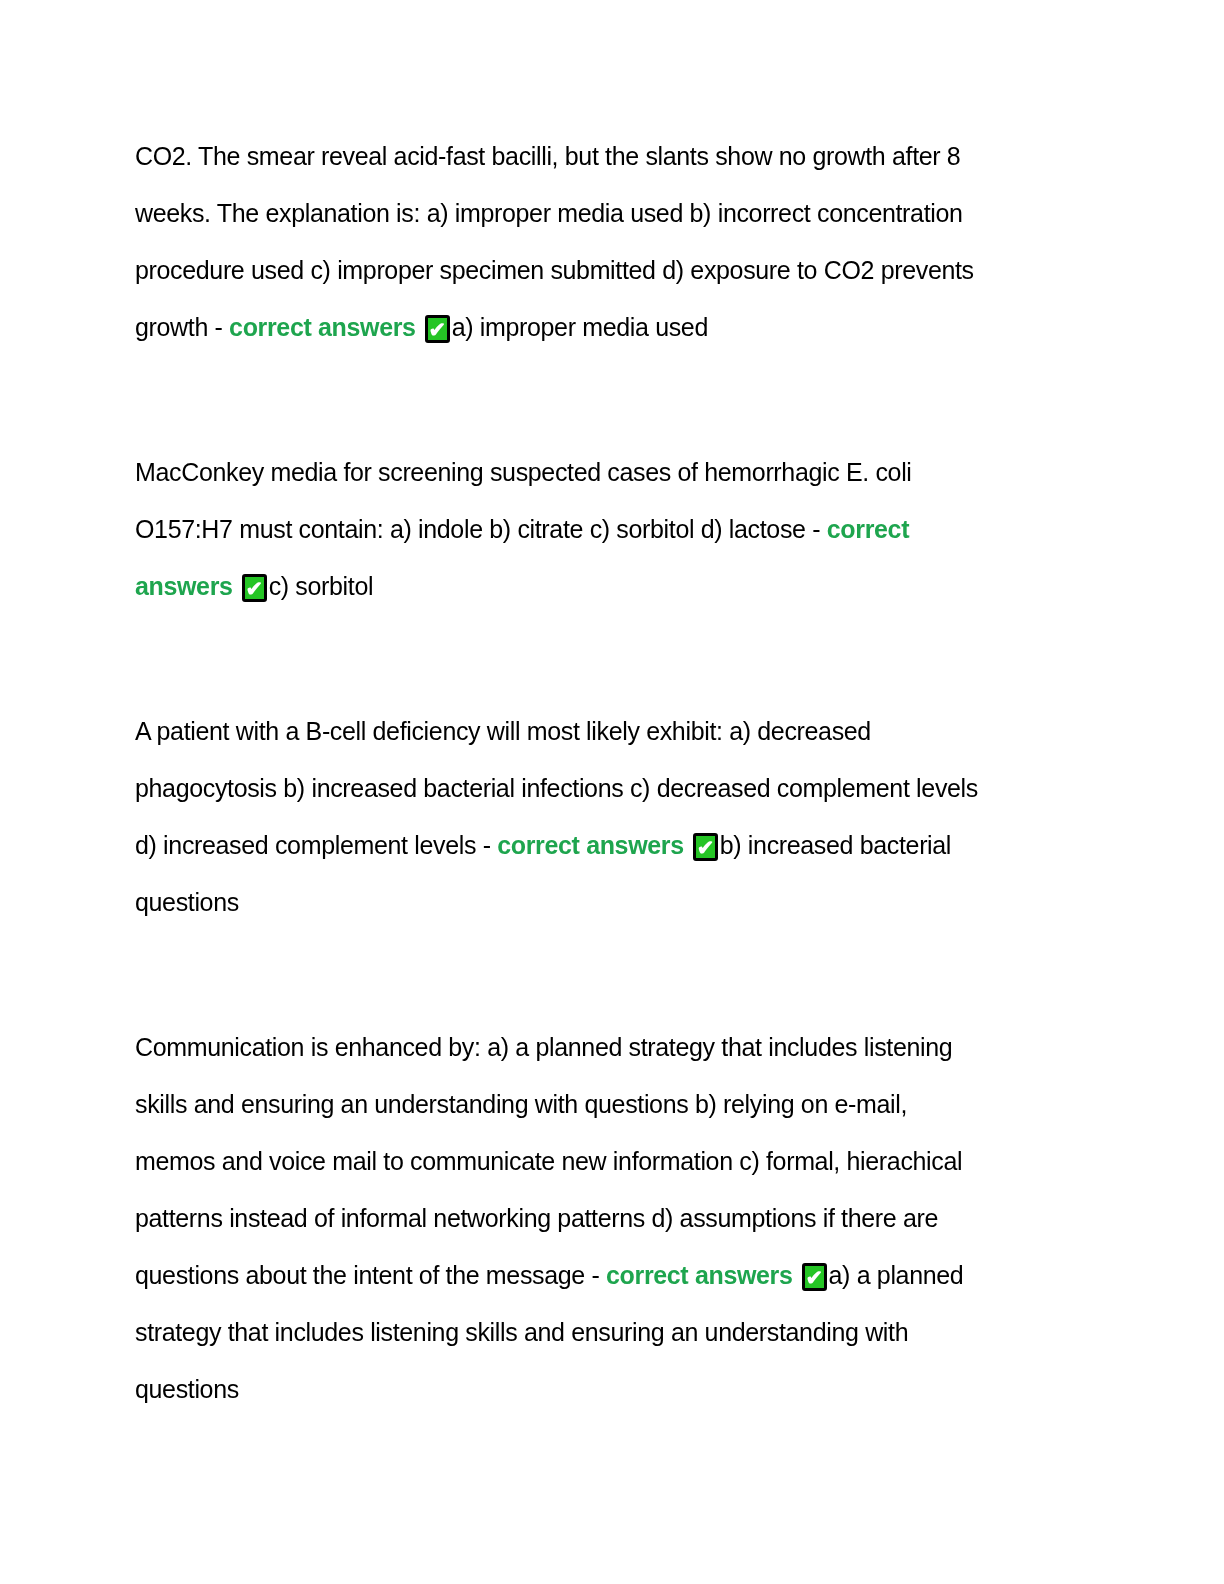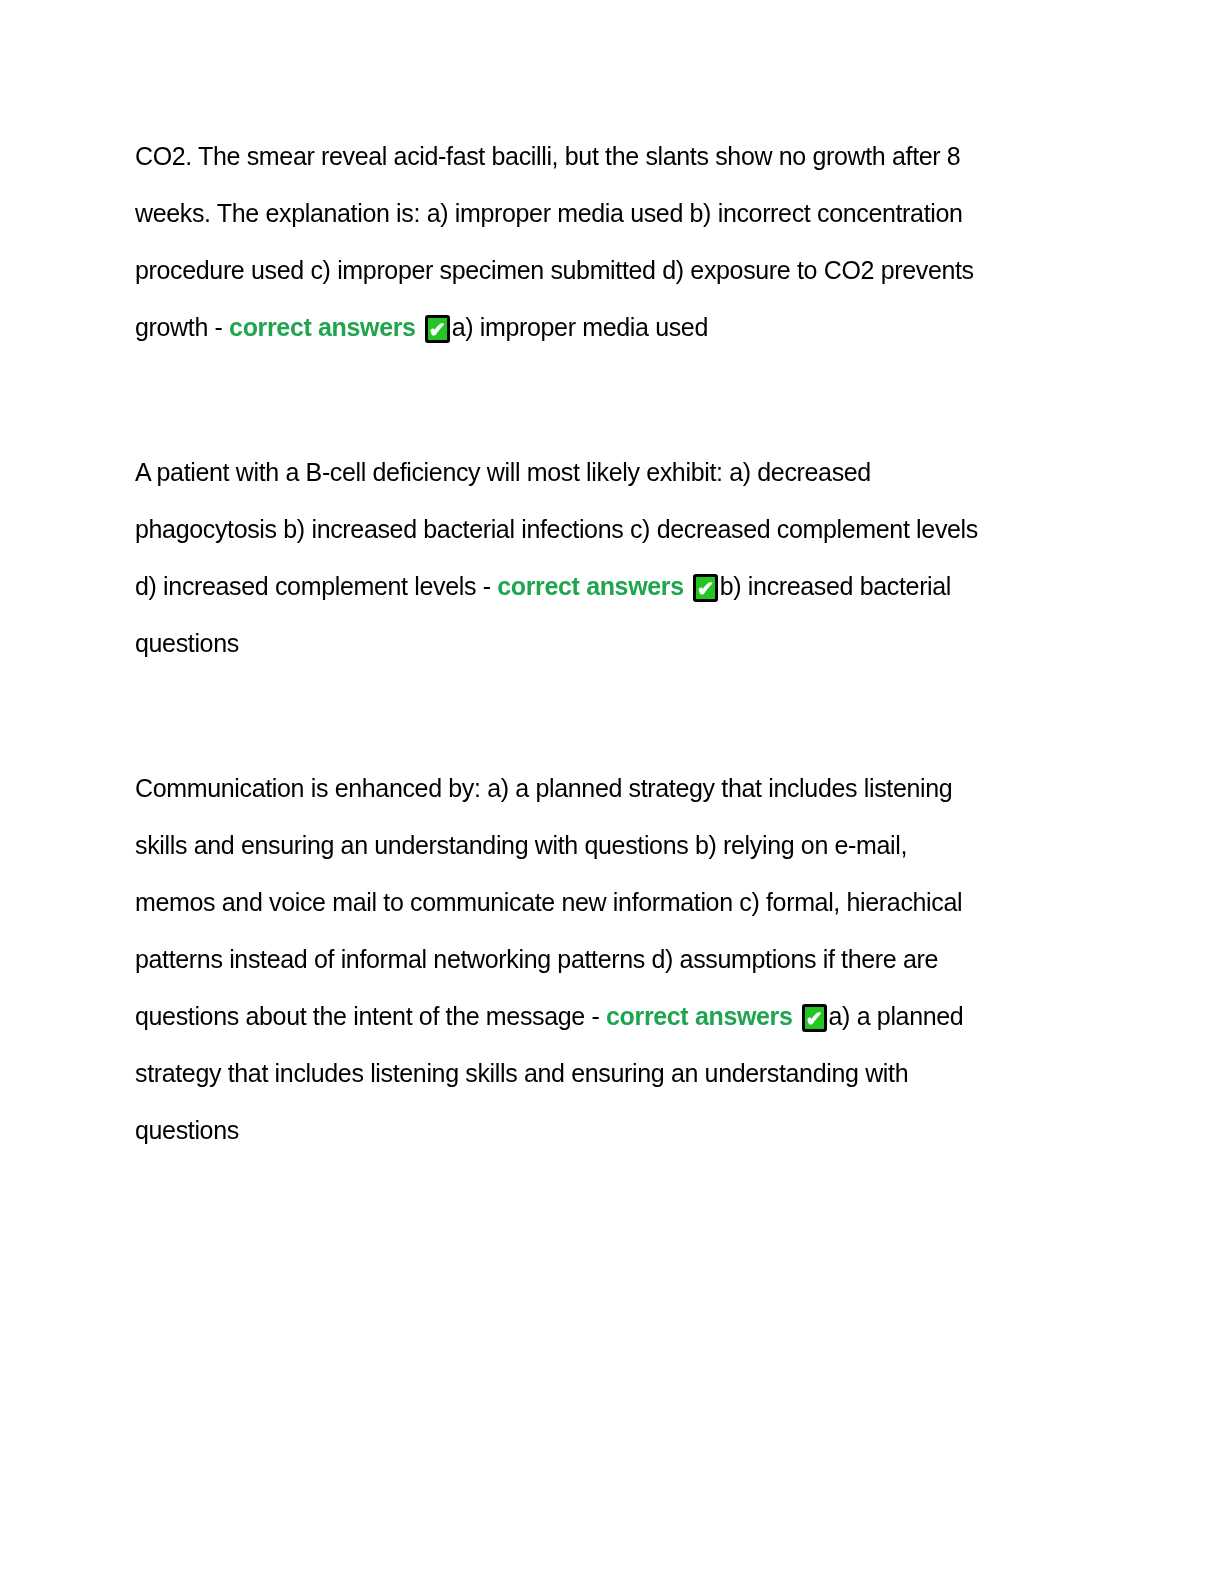--- a/index.html
+++ b/index.html
@@ -61,16 +61,17 @@
     margin: 0 2px 0 9px;
     overflow: hidden;
   }
 </style>
 </head>
 <body>
 
 <div class="page">
   <div class="content">
       <p class="para"><span class="text-run">CO2. The smear reveal acid-fast bacilli, but the slants show no growth after 8 weeks. The explanation is: a) improper media used b) incorrect concentration procedure used c) improper specimen submitted d) exposure to CO2 prevents growth - </span><span class="green-run">correct answers</span><span class="check-icon">✔</span><span class="text-run">a) improper media used</span></p>
+      <p class="para"><span class="text-run">MacConkey media for screening suspected cases of hemorrhagic E. coli O157:H7 must contain: a) indole b) citrate c) sorbitol d) lactose - </span><span class="green-run">correct answers</span><span class="check-icon">✔</span><span class="text-run">c) sorbitol</span></p>
       <p class="para"><span class="text-run">A patient with a B-cell deficiency will most likely exhibit: a) decreased phagocytosis b) increased bacterial infections c) decreased complement levels d) increased complement levels - </span><span class="green-run">correct answers</span><span class="check-icon">✔</span><span class="text-run">b) increased bacterial questions</span></p>
       <p class="para"><span class="text-run">Communication is enhanced by: a) a planned strategy that includes listening skills and ensuring an understanding with questions b) relying on e-mail, memos and voice mail to communicate new information c) formal, hierachical patterns instead of informal networking patterns d) assumptions if there are questions about the intent of the message - </span><span class="green-run">correct answers</span><span class="check-icon">✔</span><span class="text-run">a) a planned strategy that includes listening skills and ensuring an understanding with questions</span></p>
     </div>
 </div>
 
 </body></html>

